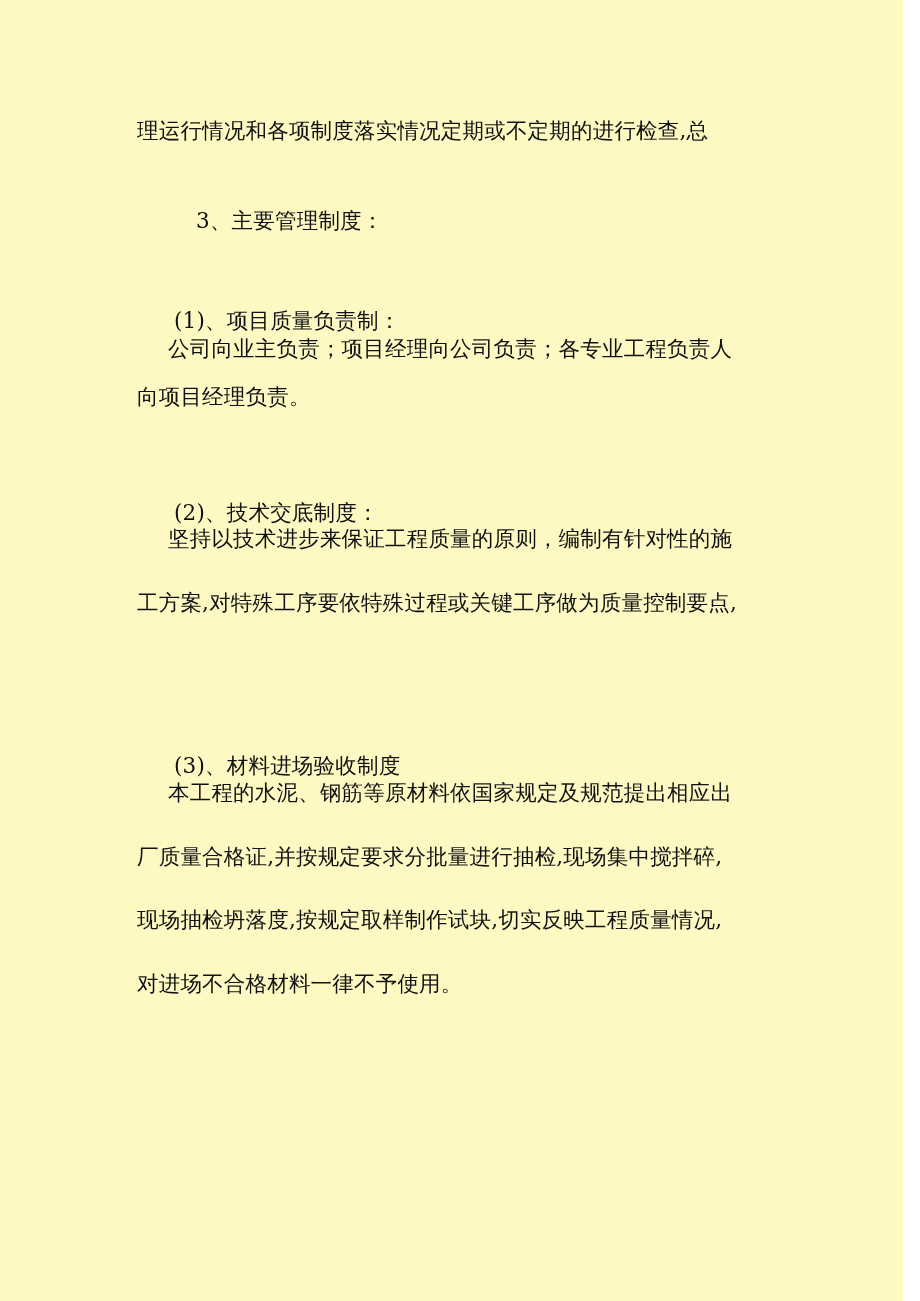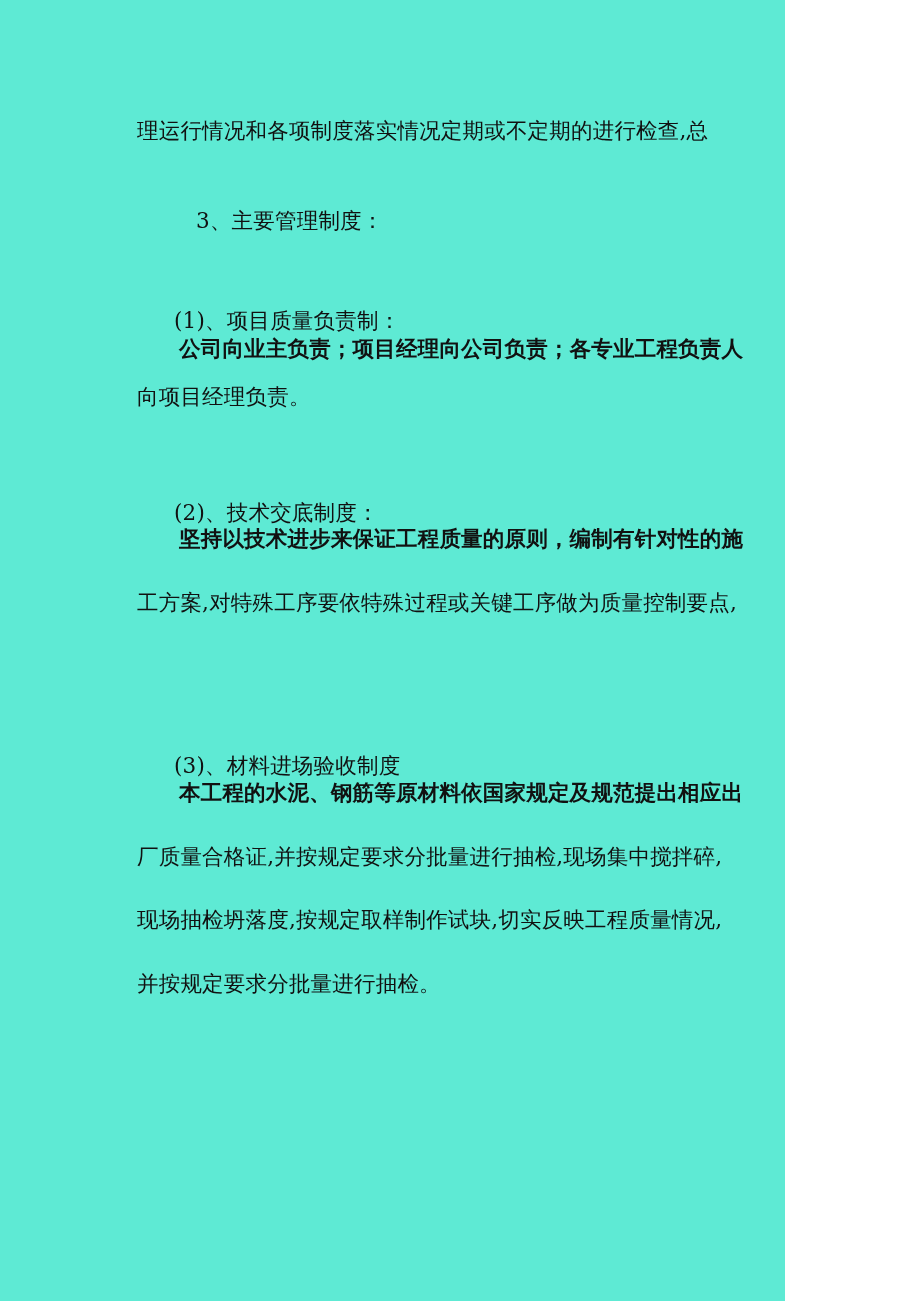--- a/index.html
+++ b/index.html
@@ -11,36 +11,35 @@
       width: 920px;
       height: 1301px;
       position: relative;
       overflow: hidden;
       font-family: "DejaVu Serif", "Liberation Serif", serif;
       color: #111111;
     }
     .page {
       position: absolute;
       left: 0; top: 0;
-      width: 744px;
+      width: 903px;
       height: 1301px;
-      background: #5eead4;
-      padding-left: 41px;
+      background: #fef9c3;
     }
     .line {
       position: absolute;
       left: 137px;
       font-size: 21.5px;
       line-height: 30px;
       white-space: nowrap;
       letter-spacing: 0.2px;
     }
     .ind-head { left: 160px; margin-left: 36px; }
     .ind-sub  { left: 174px; margin-top: 36px; }
-    .ind-para { left: 179px; font-weight: bold; }
+    .ind-para { left: 168px; }
   </style>
 </head>
 <body>
 
 <div class="page">
   <div class="line" style="top:116px">理运行情况和各项制度落实情况定期或不定期的进行检查,总</div>
 
   <div class="line ind-head" style="top:206px">3、主要管理制度：</div>
 
   <div class="line ind-sub" style="top:270px">(1)、项目质量负责制：</div>
@@ -48,14 +47,14 @@
   <div class="line" style="top:382px">向项目经理负责。</div>
 
   <div class="line ind-sub" style="top:462px">(2)、技术交底制度：</div>
   <div class="line ind-para" style="top:524px">坚持以技术进步来保证工程质量的原则，编制有针对性的施</div>
   <div class="line" style="top:588px">工方案,对特殊工序要依特殊过程或关键工序做为质量控制要点,</div>
 
   <div class="line ind-sub" style="top:715px">(3)、材料进场验收制度</div>
   <div class="line ind-para" style="top:778px">本工程的水泥、钢筋等原材料依国家规定及规范提出相应出</div>
   <div class="line" style="top:842px">厂质量合格证,并按规定要求分批量进行抽检,现场集中搅拌碎,</div>
   <div class="line" style="top:905px">现场抽检坍落度,按规定取样制作试块,切实反映工程质量情况,</div>
-  <div class="line" style="top:969px">并按规定要求分批量进行抽检。</div>
+  <div class="line" style="top:969px">对进场不合格材料一律不予使用。</div>
 </div>
 
 </body></html>

